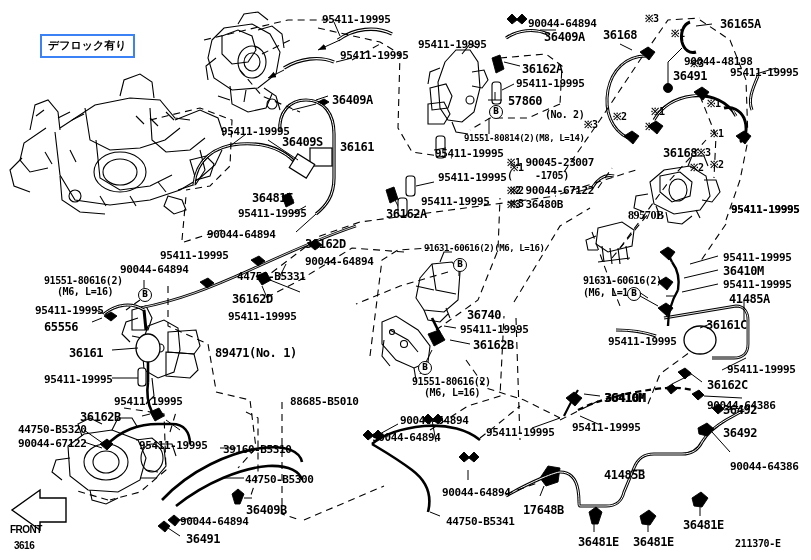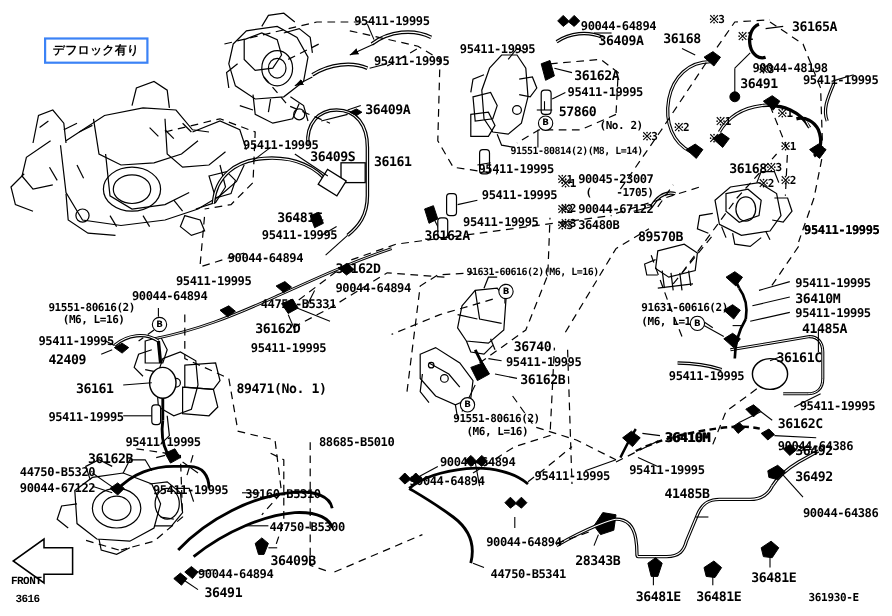--- a/index.html
+++ b/index.html
@@ -40,21 +40,21 @@
     font-size:10px;font-weight:bold;color:#000;letter-spacing:-0.3px;
   }
   .circB{
     position:absolute;
     width:12px;height:12px;border:1.4px solid #000;border-radius:50%;
     font-family:"DejaVu Sans","Liberation Sans",sans-serif;
     font-size:8px;font-weight:bold;color:#000;
     text-align:center;line-height:11px;background:#fff;
   }
   .frontlbl{
-    position:absolute;font-family:Liberation Mono, monospace;
+    position:absolute;font-family:Liberation Sans, sans-serif;
     font-size:10px;font-weight:bold;letter-spacing:-0.5px;
   }
 </style>
 </head>
 <body>
 
 <div id="page">
 
   <svg id="svg-layer" viewBox="0 0 811 560" xmlns="http://www.w3.org/2000/svg">
     <defs>
@@ -473,45 +473,45 @@
       <div class="lbl s12" style="left: 305px; top: 238px;">36162D</div>
       <div class="lbl s11" style="left: 237px; top: 271px;">44750-B5331</div>
       <div class="lbl s11" style="left: 305px; top: 256px;">90044-64894</div>
       <div class="lbl s11" style="left: 160px; top: 250px;">95411-19995</div>
       <div class="lbl s11" style="left: 120px; top: 264px;">90044-64894</div>
       <div class="lbl s10" style="left: 44px; top: 276px;">91551-80616(2)</div>
       <div class="lbl s10" style="left: 57px; top: 287px;">(M6, L=16)</div>
       <div class="lbl s12" style="left: 232px; top: 293px;">36162D</div>
       <div class="lbl s11" style="left: 228px; top: 311px;">95411-19995</div>
       <div class="lbl s11" style="left: 35px; top: 305px;">95411-19995</div>
-      <div class="lbl s12" style="left: 44px; top: 321px;">42409</div>
+      <div class="lbl s12" style="left: 44px; top: 321px;">65556</div>
       <div class="lbl s12" style="left: 69px; top: 347px;">36161</div>
       <div class="lbl s12" style="left: 215px; top: 347px;">89471(No. 1)</div>
       <div class="lbl s11" style="left: 44px; top: 374px;">95411-19995</div>
       <div class="lbl s11" style="left: 114px; top: 396px;">95411-19995</div>
       <div class="lbl s12" style="left: 80px; top: 411px;">36162B</div>
       <div class="lbl s11" style="left: 18px; top: 424px;">44750-B5320</div>
       <div class="lbl s11" style="left: 18px; top: 438px;">90044-67122</div>
       <div class="lbl s11" style="left: 139px; top: 440px;">95411-19995</div>
       <div class="lbl s11" style="left: 223px; top: 444px;">39160-B5310</div>
       <div class="lbl s11" style="left: 245px; top: 474px;">44750-B5300</div>
       <div class="lbl s12" style="left: 246px; top: 504px; text-align: right;">36409B</div>
       <div class="lbl s11" style="left: 180px; top: 516px;">90044-64894</div>
       <div class="lbl s12" style="left: 186px; top: 533px;">36491</div>
       <div class="lbl s11" style="left: 290px; top: 396px;">88685-B5010</div>
       <div class="lbl s10" style="left: 412px; top: 377px;">91551-80616(2)</div>
       <div class="lbl s10" style="left: 424px; top: 388px;">(M6, L=16)</div>
       <div class="lbl s11" style="left: 400px; top: 415px;">90044-64894</div>
       <div class="lbl s11" style="left: 372px; top: 432px;">90044-64894</div>
       <div class="lbl s11" style="left: 442px; top: 487px;">90044-64894</div>
       <div class="lbl s11" style="left: 446px; top: 516px;">44750-B5341</div>
-      <div class="lbl s12" style="left: 523px; top: 504px;">28343B</div>
+      <div class="lbl s12" style="left: 523px; top: 504px;">17648B</div>
       <div class="lbl s12" style="left: 578px; top: 536px;">36481E</div>
       <div class="lbl s12" style="left: 633px; top: 536px;">36481E</div>
-      <div class="lbl s12" style="left: 604px; top: 443px;">41485B</div>
+      <div class="lbl s12" style="left: 604px; top: 469px;">41485B</div>
       <div class="lbl s12" style="left: 683px; top: 519px;">36481E</div>
       <div class="lbl s11" style="left: 730px; top: 461px;">90044-64386</div>
       <div class="lbl s12" style="left: 723px; top: 427px;">36492</div>
       <div class="lbl s12" style="left: 723px; top: 404px;">36492</div>
       <div class="lbl s11" style="left: 707px; top: 400px;">90044-64386</div>
       <div class="lbl s12" style="left: 605px; top: 392px;">36410M</div>
       <div class="lbl s11" style="left: 572px; top: 422px;">95411-19995</div>
       <div class="lbl s11" style="left: 486px; top: 427px;">95411-19995</div>
       <div class="lbl s11" style="left: 608px; top: 336px;">95411-19995</div>
       <div class="lbl s12" style="left: 707px; top: 379px;">36162C</div>
@@ -520,38 +520,38 @@
       <div class="lbl s12" style="left: 729px; top: 293px;">41485A</div>
       <div class="lbl s11" style="left: 723px; top: 279px;">95411-19995</div>
       <div class="lbl s12" style="left: 723px; top: 265px;">36410M</div>
       <div class="lbl s11" style="left: 723px; top: 252px;">95411-19995</div>
       <div class="lbl s10" style="left: 583px; top: 276px;">91631-60616(2)</div>
       <div class="lbl s10" style="left: 583px; top: 288px;">(M6, L=16)</div>
       <div class="lbl s9" style="left: 424px; top: 244px;">91631-60616(2)(M6, L=16)</div>
       <div class="lbl s12" style="left: 467px; top: 289px; margin-top: 20px;">36740</div>
       <div class="lbl s11" style="left: 460px; top: 324px;">95411-19995</div>
       <div class="lbl s12" style="left: 473px; top: 339px;">36162B</div>
-      <div class="lbl s12" style="left: 580px; top: 209px;">89570B</div>
+      <div class="lbl s12" style="left: 628px; top: 209px; font-family: Liberation Serif, serif;">89570B</div>
       <div class="lbl s11" style="left: 731px; top: 204px;">95411-19995</div>
       <div class="lbl s12" style="left: 603px; top: 29px;">36168</div>
       <div class="lbl s12" style="left: 720px; top: 18px;">36165A</div>
       <div class="lbl s11" style="left: 684px; top: 56px;">90044-48198</div>
       <div class="lbl s12" style="left: 673px; top: 70px;">36491</div>
       <div class="lbl s11" style="left: 730px; top: 67px;">95411-19995</div>
       <div class="lbl s12" style="left: 663px; top: 147px;">36168</div>
       <div class="lbl s11" style="left: 731px; top: 204px;">95411-19995</div>
       <div class="lbl s12" style="left: 604px; top: 392px;">36410M</div>
     </div>
 
   <div id="legend-host" style="position:absolute;left:507px;top:157px;">
       <div style="display: flex; gap: 5px; align-items: baseline; height: 14px;">
         <span class="lbl kome" style="position: static;">※1</span>
         <span class="lbl s11" style="position: static;">90045-23007</span>
       </div>
-      <div class="lbl s10" style="position: static; height: 14px; text-align: right;">(    -1705)</div>
+      <div class="lbl s10" style="position: static; height: 14px;">(    -1705)</div>
       <div style="display: flex; gap: 5px; align-items: baseline; height: 14px;">
         <span class="lbl kome" style="position: static;">※2</span>
         <span class="lbl s11" style="position: static;">90044-67122</span>
       </div>
       <div style="display: flex; gap: 5px; align-items: baseline; height: 14px;">
         <span class="lbl kome" style="position: static;">※3</span>
         <span class="lbl s11" style="position: static;">36480B</span>
       </div>
     </div>
 
@@ -577,15 +577,15 @@
       <div class="circB" style="left: 489px; top: 105px;">B</div>
       <div class="circB" style="left: 138px; top: 288px;">B</div>
       <div class="circB" style="left: 453px; top: 258px;">B</div>
       <div class="circB" style="left: 418px; top: 361px;">B</div>
       <div class="circB" style="left: 627px; top: 287px;">B</div>
     </div>
 
   <div class="frontlbl" style="left:10px;top:524px;">FRONT</div>
   <div class="frontlbl" style="left:14px;top:540px;">3616</div>
 
-  <div class="diagid" style="left:735px;top:538px;">361930-E</div>
+  <div class="diagid" style="left:735px;top:538px;">211370-E</div>
 
 </div>
 
 </body></html>

